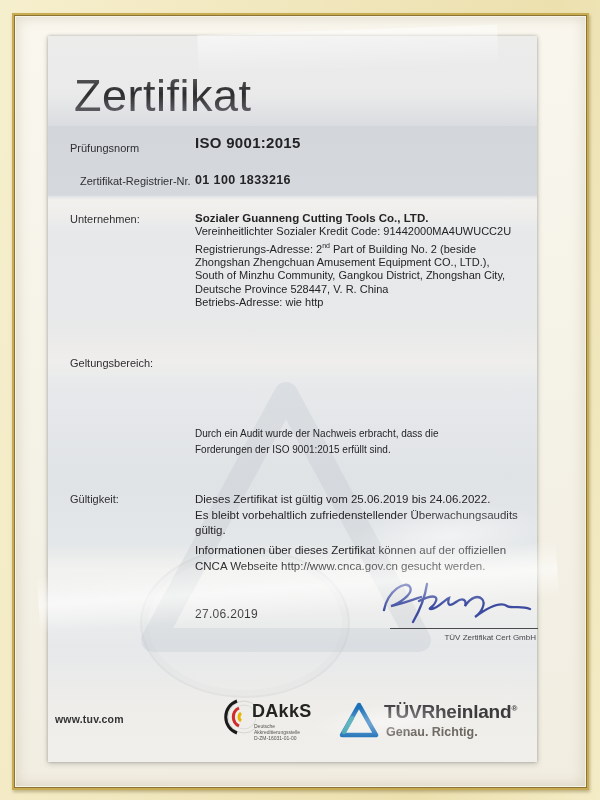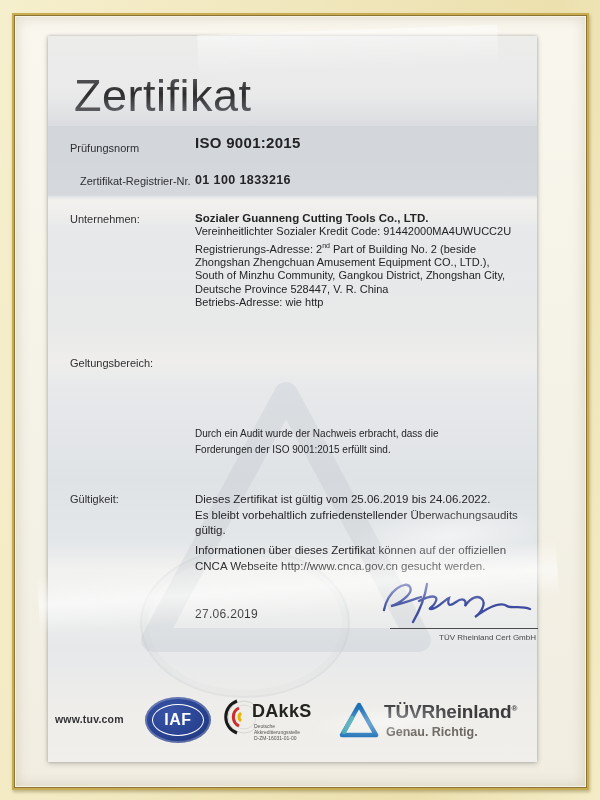--- a/index.html
+++ b/index.html
@@ -181,30 +181,25 @@
 
     <div class="abs issue-date nowrap">27.06.2019</div>
 
     <svg class="abs sig-svg" width="175" height="60" viewBox="0 0 175 60">
       <path d="M14 38 C18 18 36 8 40 15 C44 22 28 32 21 34 C32 32 45 27 51 25
                M57 12 C55 25 50 38 43 50
                M49 29 C61 23 68 23 66 29 C64 35 57 37 61 37 C68 37 74 28 79 26 C77 33 79 35 86 30 C93 25 97 28 95 34 C101 25 108 23 112 27 C116 31 112 40 105 45 C120 34 131 30 137 34 C141 37 150 33 160 37" fill="none" stroke="#2e3e99" stroke-width="2.3" stroke-linecap="round" opacity=".92"></path>
     </svg>
     <div class="abs sig-line"></div>
     <div class="abs org-block">
-      <div class="nowrap">TÜV Rheinland Cert GmbH</div>
+      <div class="nowrap">TÜV Zertifikat Cert GmbH</div>
     </div>
 
     <div class="abs website nowrap">www.tuv.com</div>
 
-    <div class="abs iaf">
-      <div class="iaf-inner">
-        <span class="iaf-text">IAF</span>
-      </div>
-    </div>
 
     <div class="abs dakks">
       <svg class="dakks-arcs" width="34" height="40" viewBox="0 0 34 40">
         <circle cx="22" cy="19" r="16" fill="none" stroke="#c8c8c6" stroke-width=".9" opacity=".8"></circle>
         <circle cx="22" cy="19" r="12" fill="none" stroke="#cfcfcd" stroke-width=".9" opacity=".7"></circle>
         <path d="M15 3 A17 17 0 0 0 15 35" fill="none" stroke="#1a1a1a" stroke-width="3"></path>
         <path d="M17 10 A10 10 0 0 0 17 28" fill="none" stroke="#d02c2c" stroke-width="3"></path>
         <path d="M19 15 A5 5 0 0 0 19 23" fill="none" stroke="#e8b400" stroke-width="3"></path>
       </svg>
       <span class="dakks-word">DAkkS</span>

